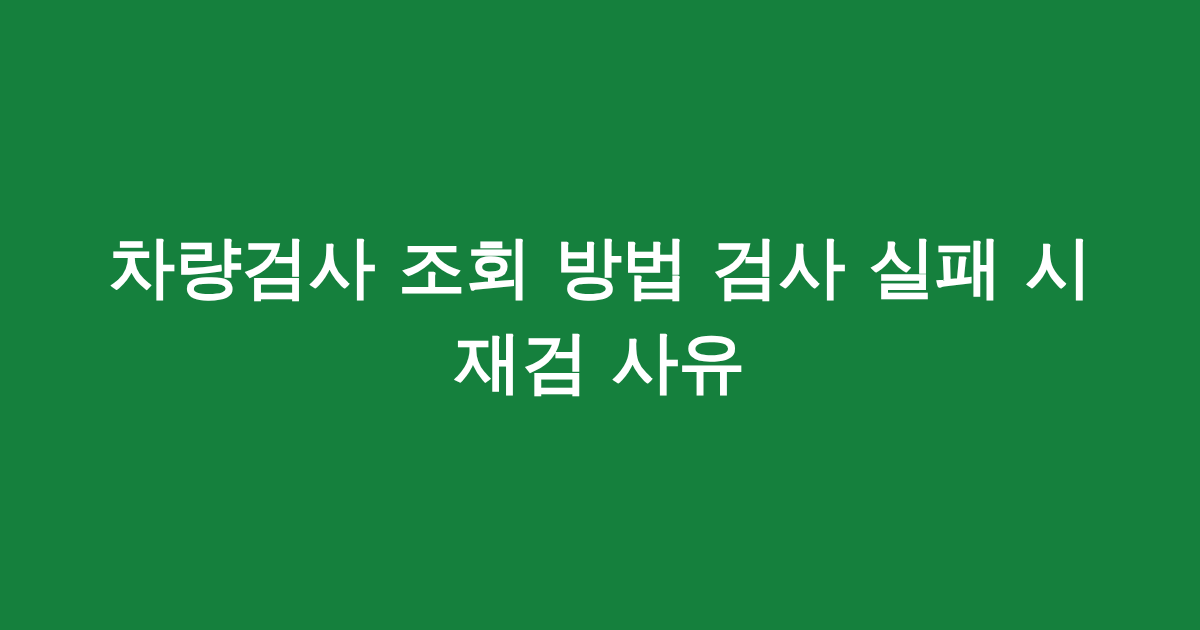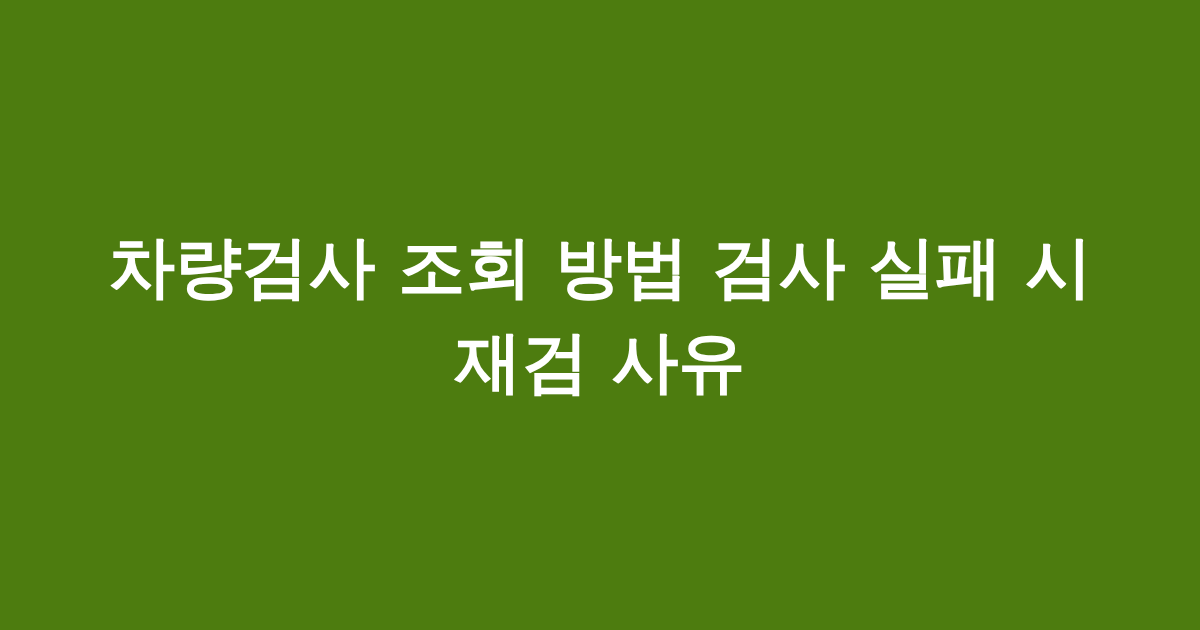--- a/index.html
+++ b/index.html
@@ -18,21 +18,21 @@
   
   .og-card {
     position: relative;
     box-sizing: border-box;
     width: 1200px;
     height: 630px;
     display: flex;
     align-items: center;
     justify-content: center;
     padding: 40px 60px;
-    background-color: #4d7c0f;   
+    background-color: #15803d;   
   }
 
   .og-card__inner {
     width: 100%;
     max-width: 1060px;
     display: flex;
     flex-direction: column;
     align-items: center;
     justify-content: center;
   }

